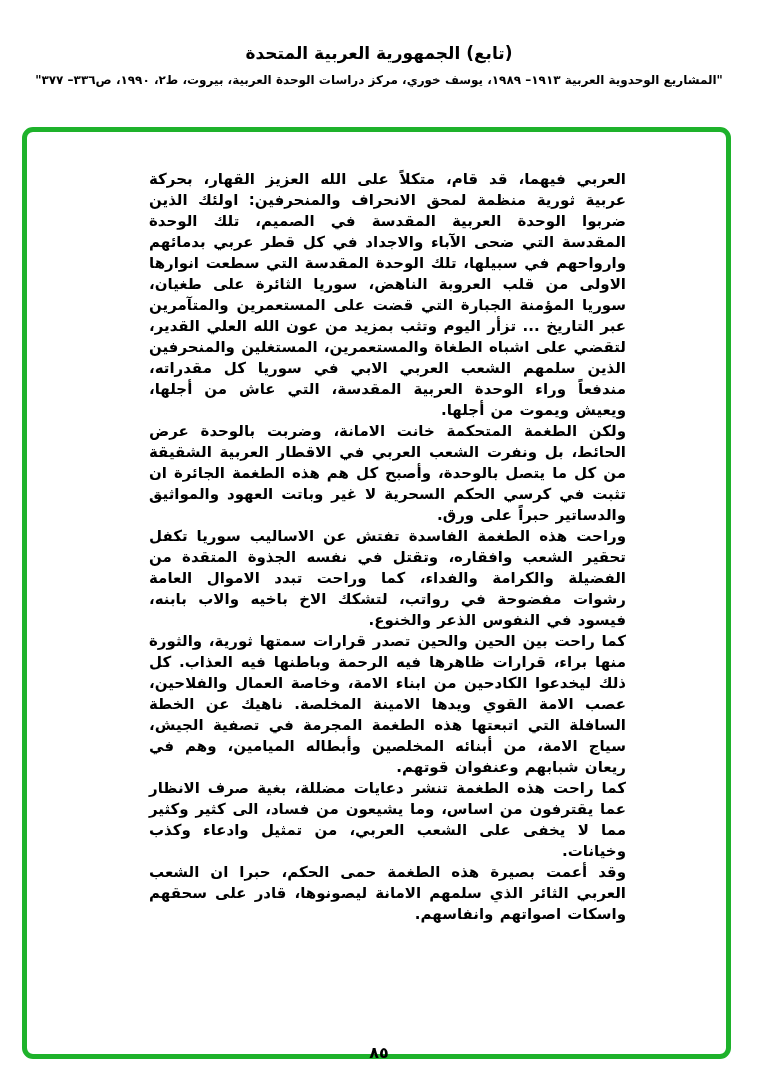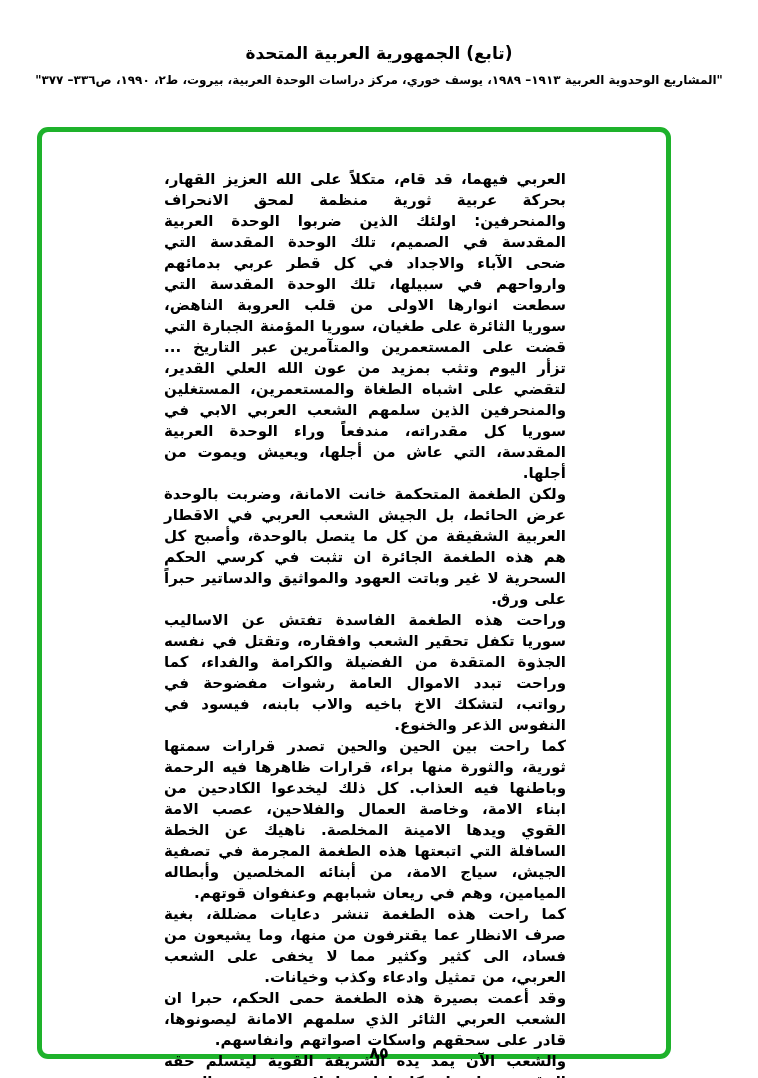--- a/index.html
+++ b/index.html
@@ -34,23 +34,23 @@
     margin-top: 9px;
     font-size: 12px;
     line-height: 15px;
     font-weight: 700;
     white-space: nowrap;
     direction: rtl;
     text-align: center;
   }
   .text-frame {
     position: absolute;
-    left: 37px;
+    left: 22px;
     top: 103px;
-    width: 634px;
+    width: 709px;
     height: 932px;
     border: 5px solid #1eb22b;
     border-radius: 11px;
     background: #ffffff;
   }
   .text-column {
     direction: rtl;
     text-align: justify;
     padding: 25px 100px 0 122px;
   }
@@ -78,24 +78,23 @@
 <div class="page">
 
   <div class="page-header">
     <h1 class="page-title">(تابع) الجمهورية العربية المتحدة</h1>
     <div class="citation-line">"المشاريع الوحدوية العربية ١٩١٣– ١٩٨٩، يوسف خوري، مركز دراسات الوحدة العربية، بيروت، ط٢، ١٩٩٠، ص٣٣٦– ٣٧٧"</div>
   </div>
 
   <div class="text-frame" style="border-color: rgb(30, 178, 43);">
     <div class="text-column">
       <p>العربي فيهما، قد قام، متكلاً على الله العزيز القهار، بحركة عربية ثورية منظمة لمحق الانحراف والمنحرفين: اولئك الذين ضربوا الوحدة العربية المقدسة في الصميم، تلك الوحدة المقدسة التي ضحى الآباء والاجداد في كل قطر عربي بدمائهم وارواحهم في سبيلها، تلك الوحدة المقدسة التي سطعت انوارها الاولى من قلب العروبة الناهض، سوريا الثائرة على طغيان، سوريا المؤمنة الجبارة التي قضت على المستعمرين والمتآمرين عبر التاريخ ... تزأر اليوم وتثب بمزيد من عون الله العلي القدير، لتقضي على اشباه الطغاة والمستعمرين، المستغلين والمنحرفين الذين سلمهم الشعب العربي الابي في سوريا كل مقدراته، مندفعاً وراء الوحدة العربية المقدسة، التي عاش من أجلها، ويعيش ويموت من أجلها.</p>
-      <p>ولكن الطغمة المتحكمة خانت الامانة، وضربت بالوحدة عرض الحائط، بل الجيش الشعب العربي في الاقطار العربية الشقيقة من كل ما يتصل بالوحدة، وأصبح كل هم هذه الطغمة الجائرة ان تثبت في كرسي الحكم السحرية لا غير وباتت العهود والمواثيق والدساتير حبراً على ورق.</p>
+      <p>ولكن الطغمة المتحكمة خانت الامانة، وضربت بالوحدة عرض الحائط، بل ونفرت الشعب العربي في الاقطار العربية الشقيقة من كل ما يتصل بالوحدة، وأصبح كل هم هذه الطغمة الجائرة ان تثبت في كرسي الحكم السحرية لا غير وباتت العهود والمواثيق والدساتير حبراً على ورق.</p>
       <p>وراحت هذه الطغمة الفاسدة تفتش عن الاساليب سوريا تكفل تحقير الشعب وافقاره، وتقتل في نفسه الجذوة المتقدة من الفضيلة والكرامة والفداء، كما وراحت تبدد الاموال العامة رشوات مفضوحة في رواتب، لتشكك الاخ باخيه والاب بابنه، فيسود في النفوس الذعر والخنوع.</p>
       <p>كما راحت بين الحين والحين تصدر قرارات سمتها ثورية، والثورة منها براء، قرارات ظاهرها فيه الرحمة وباطنها فيه العذاب. كل ذلك ليخدعوا الكادحين من ابناء الامة، وخاصة العمال والفلاحين، عصب الامة القوي ويدها الامينة المخلصة. ناهيك عن الخطة السافلة التي اتبعتها هذه الطغمة المجرمة في تصفية الجيش، سياج الامة، من أبنائه المخلصين وأبطاله الميامين، وهم في ريعان شبابهم وعنفوان قوتهم.</p>
-      <p>كما راحت هذه الطغمة تنشر دعايات مضللة، بغية صرف الانظار عما يقترفون من منها، وما يشيعون من فساد، الى كثير وكثير مما لا يخفى على الشعب العربي، من تمثيل وادعاء وكذب وخيانات.</p>
+      <p>كما راحت هذه الطغمة تنشر دعايات مضللة، بغية صرف الانظار عما يقترفون من اساس، وما يشيعون من فساد، الى كثير وكثير مما لا يخفى على الشعب العربي، من تمثيل وادعاء وكذب وخيانات.</p>
       <p>وقد أعمت بصيرة هذه الطغمة حمى الحكم، حبرا ان الشعب العربي الثائر الذي سلمهم الامانة ليصونوها، قادر على سحقهم واسكات اصواتهم وانفاسهم.</p>
-      <p>والشعب الآن يمد يده الشريفة القوية ليتسلم حقه المقدس، وليعمل بكل امانة واخلاص في دعم الوحدة العربية المقدسة بين الاقطار العربية الشقيقة، من الخليج الى المحيط، على اساس متين من التكافؤ والمساواة والحرية والاخاء، وليصون</p>
     </div>
   </div>
 
   <div class="page-number">٨٥</div>
 
 </div>
 
 </body></html>

